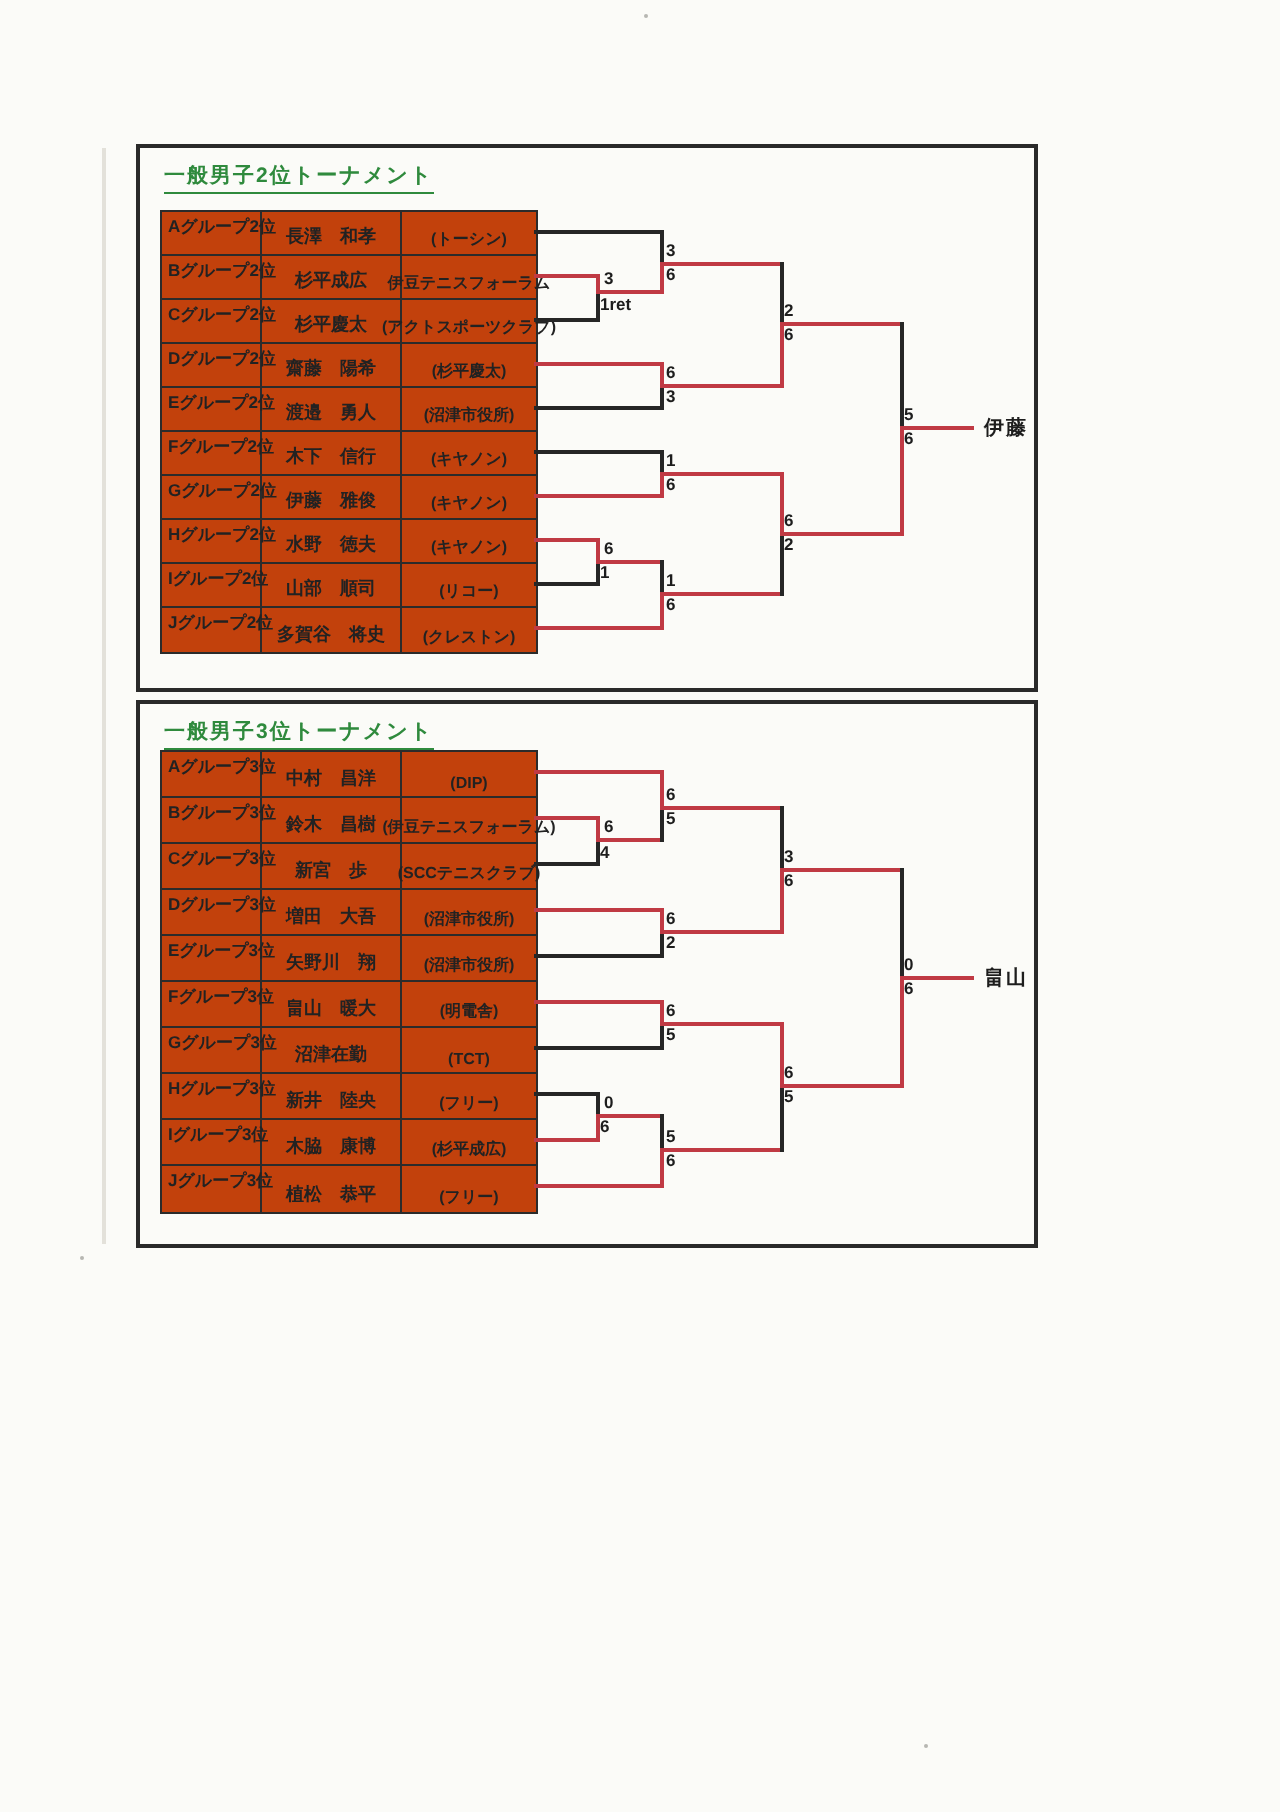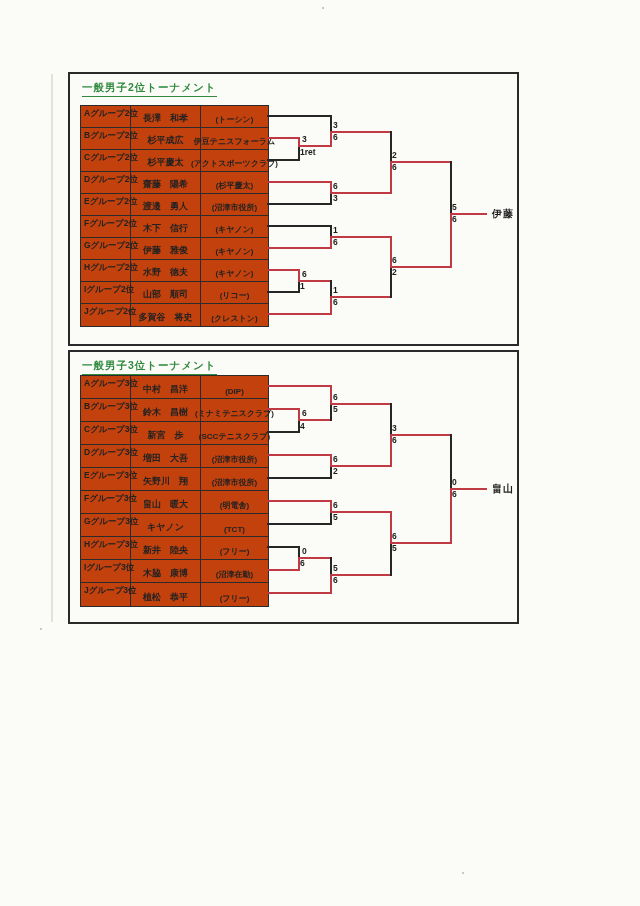--- a/index.html
+++ b/index.html
@@ -137,42 +137,42 @@
   <div>
     <div class="box" style="left:68px;top:350px;width:447px;height:270px;"></div>
     <div class="title" style="left:82px;top:359px;">一般男子3位トーナメント</div>
 
     <div class="ptable t2" style="left:80px;top:375px;">
       <div class="cell gcell">Aグループ3位</div>
       <div class="cell ncell">中村　昌洋</div>
       <div class="cell ccell">(DIP)</div>
       <div class="cell gcell">Bグループ3位</div>
       <div class="cell ncell">鈴木　昌樹</div>
-      <div class="cell ccell">(ミナミテニスクラブ)</div>
+      <div class="cell ccell">(伊豆テニスフォーラム)</div>
       <div class="cell gcell">Cグループ3位</div>
       <div class="cell ncell">新宮　歩</div>
       <div class="cell ccell">(SCCテニスクラブ)</div>
       <div class="cell gcell">Dグループ3位</div>
       <div class="cell ncell">増田　大吾</div>
       <div class="cell ccell">(沼津市役所)</div>
       <div class="cell gcell">Eグループ3位</div>
       <div class="cell ncell">矢野川　翔</div>
       <div class="cell ccell">(沼津市役所)</div>
       <div class="cell gcell">Fグループ3位</div>
       <div class="cell ncell">畠山　暖大</div>
       <div class="cell ccell">(明電舎)</div>
       <div class="cell gcell">Gグループ3位</div>
-      <div class="cell ncell">キヤノン</div>
+      <div class="cell ncell">沼津在勤</div>
       <div class="cell ccell">(TCT)</div>
       <div class="cell gcell">Hグループ3位</div>
       <div class="cell ncell">新井　陸央</div>
       <div class="cell ccell">(フリー)</div>
       <div class="cell gcell">Iグループ3位</div>
       <div class="cell ncell">木脇　康博</div>
-      <div class="cell ccell">(沼津在勤)</div>
+      <div class="cell ccell">(杉平成広)</div>
       <div class="cell gcell lastrow">Jグループ3位</div>
       <div class="cell ncell lastrow">植松　恭平</div>
       <div class="cell ccell lastrow">(フリー)</div>
     </div>
 
     <div class="hl red" style="left:267px;top:385px;width:63px;"></div>
     <div class="hl red" style="left:267px;top:408px;width:31px;"></div>
     <div class="hl blk" style="left:267px;top:431px;width:31px;"></div>
     <div class="vl red" style="left:298px;top:408px;height:13px;"></div>
     <div class="vl blk" style="left:298px;top:419px;height:14px;"></div>

